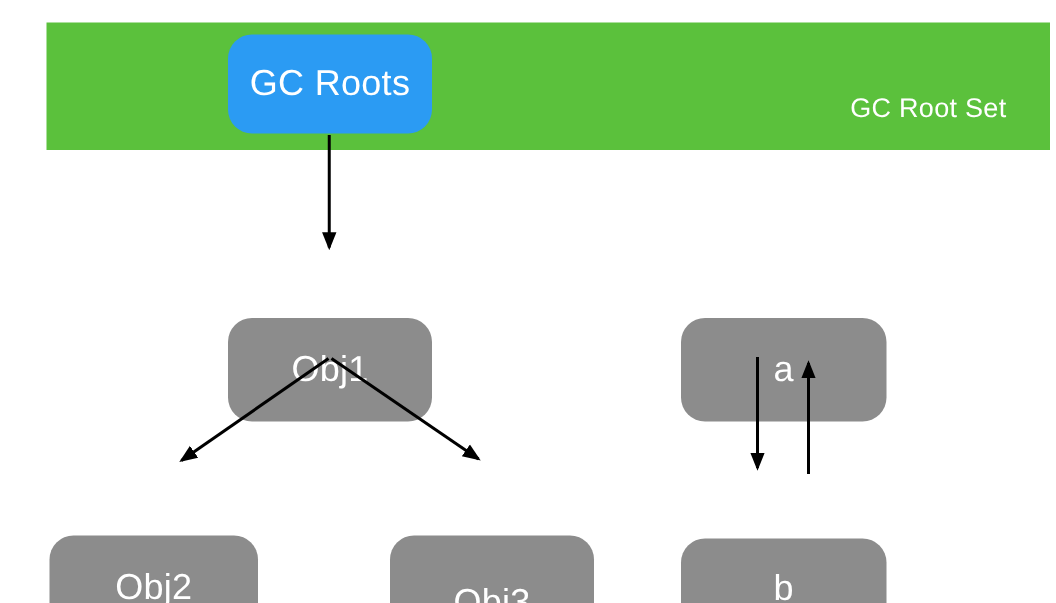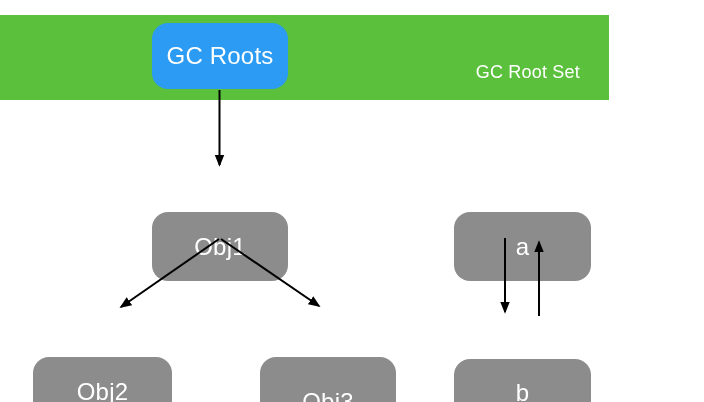--- a/index.html
+++ b/index.html
@@ -12,23 +12,23 @@
     overflow: hidden;
   }
   #canvas {
     position: relative;
     width: 704px;
     height: 402px;
     background: #ffffff;
   }
   .banner {
     position: absolute;
-    left: 0;
+    left: 31px;
     top: 15px;
-    width: 609px;
+    width: 669px;
     height: 85px;
     background: #5bc13c;
   }
   .banner-label {
     position: absolute;
     right: 29px;
     top: 47px;
     color: #ffffff;
     font-size: 18px;
     font-weight: 400;

